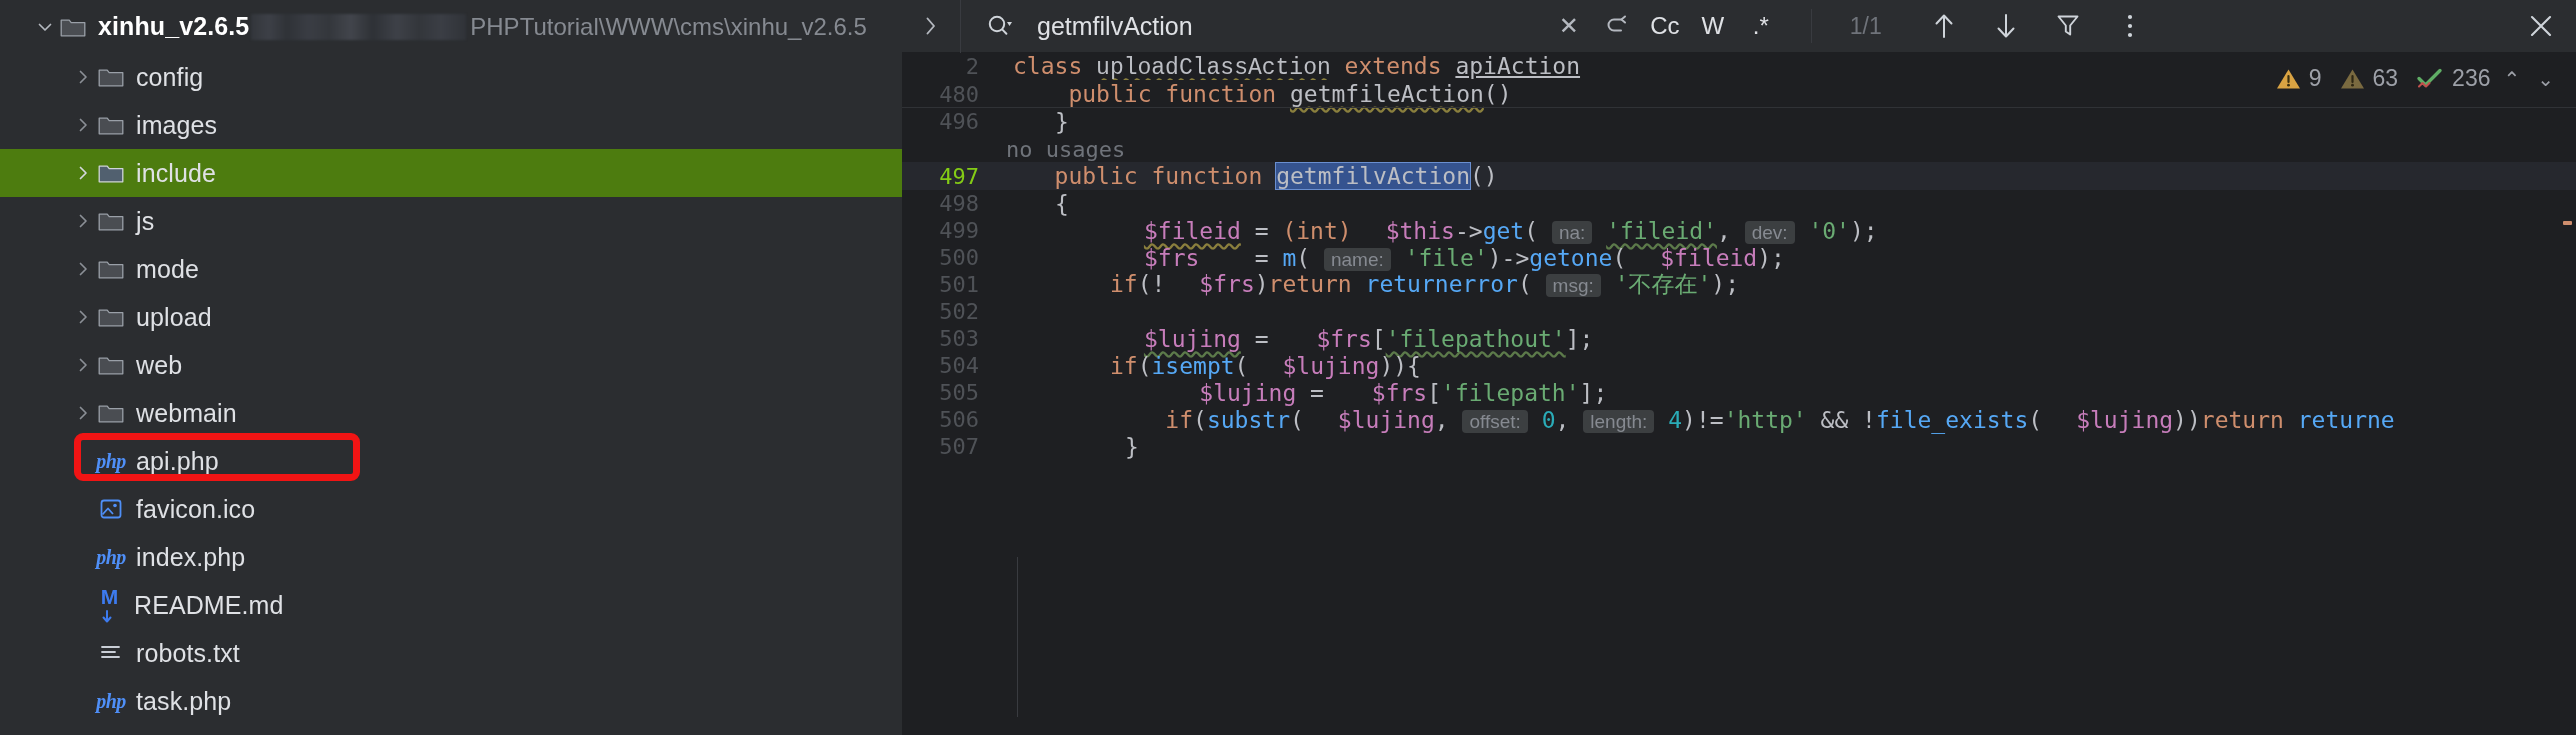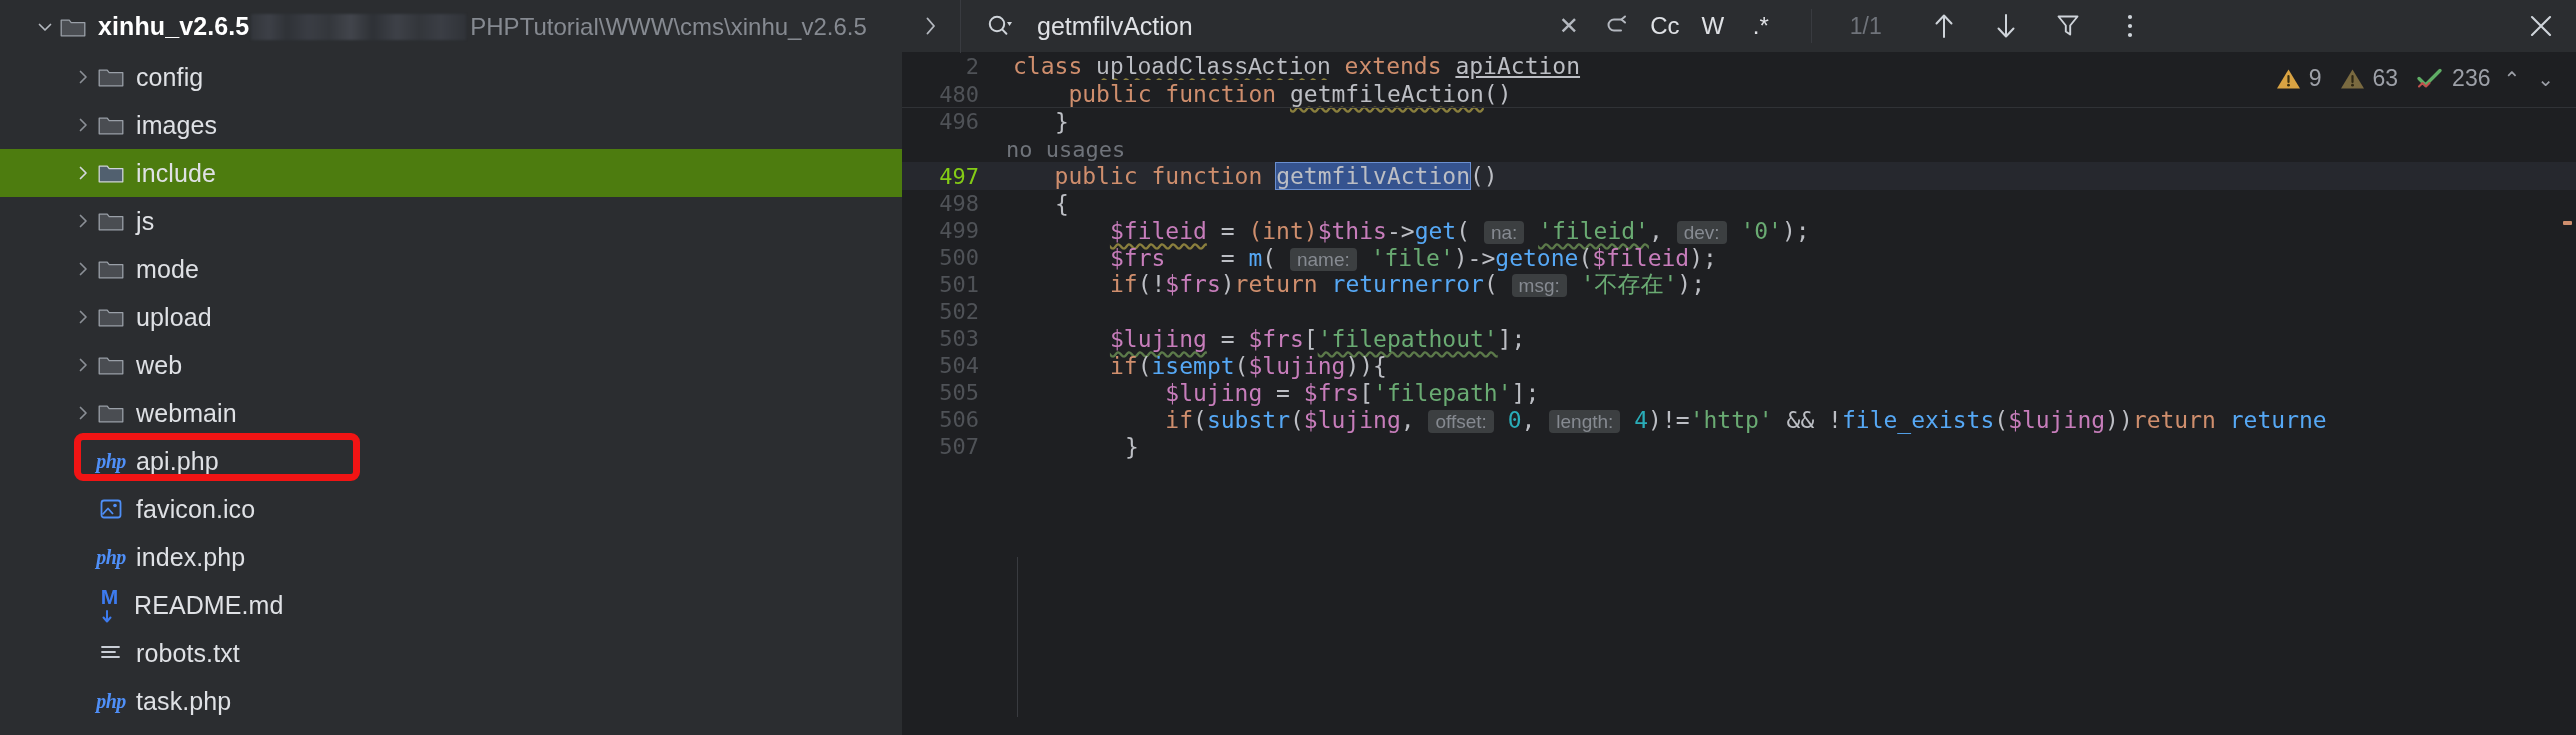--- a/index.html
+++ b/index.html
@@ -234,21 +234,21 @@
     padding-left: 18px;
     color: #bcbec4;
     font-size: 23px;
     font-family: "DejaVu Sans Mono", monospace;
     letter-spacing: 0px;
   }
   
   .k  { color: #cf8e6d; }          
   .cls{ color: #bcbec4; font-family: Liberation Mono, monospace; }          
   .fn { color: #56a8f5; }          
-  .var{ color: #c77dbb; }          
+  .var{ color: #c77dbb; margin-left: 34px; }          
   .str{ color: #6aab73; }          
   .num{ color: #2aacb8; }          
   .def{ color: #bcbec4; text-decoration: underline; }
   .hint {
     background: #3c3f41;
     color: #868a91;
     border-radius: 4px;
     padding: 1px 7px;
     font-size: 19px;
     font-family: "Liberation Sans", sans-serif;

